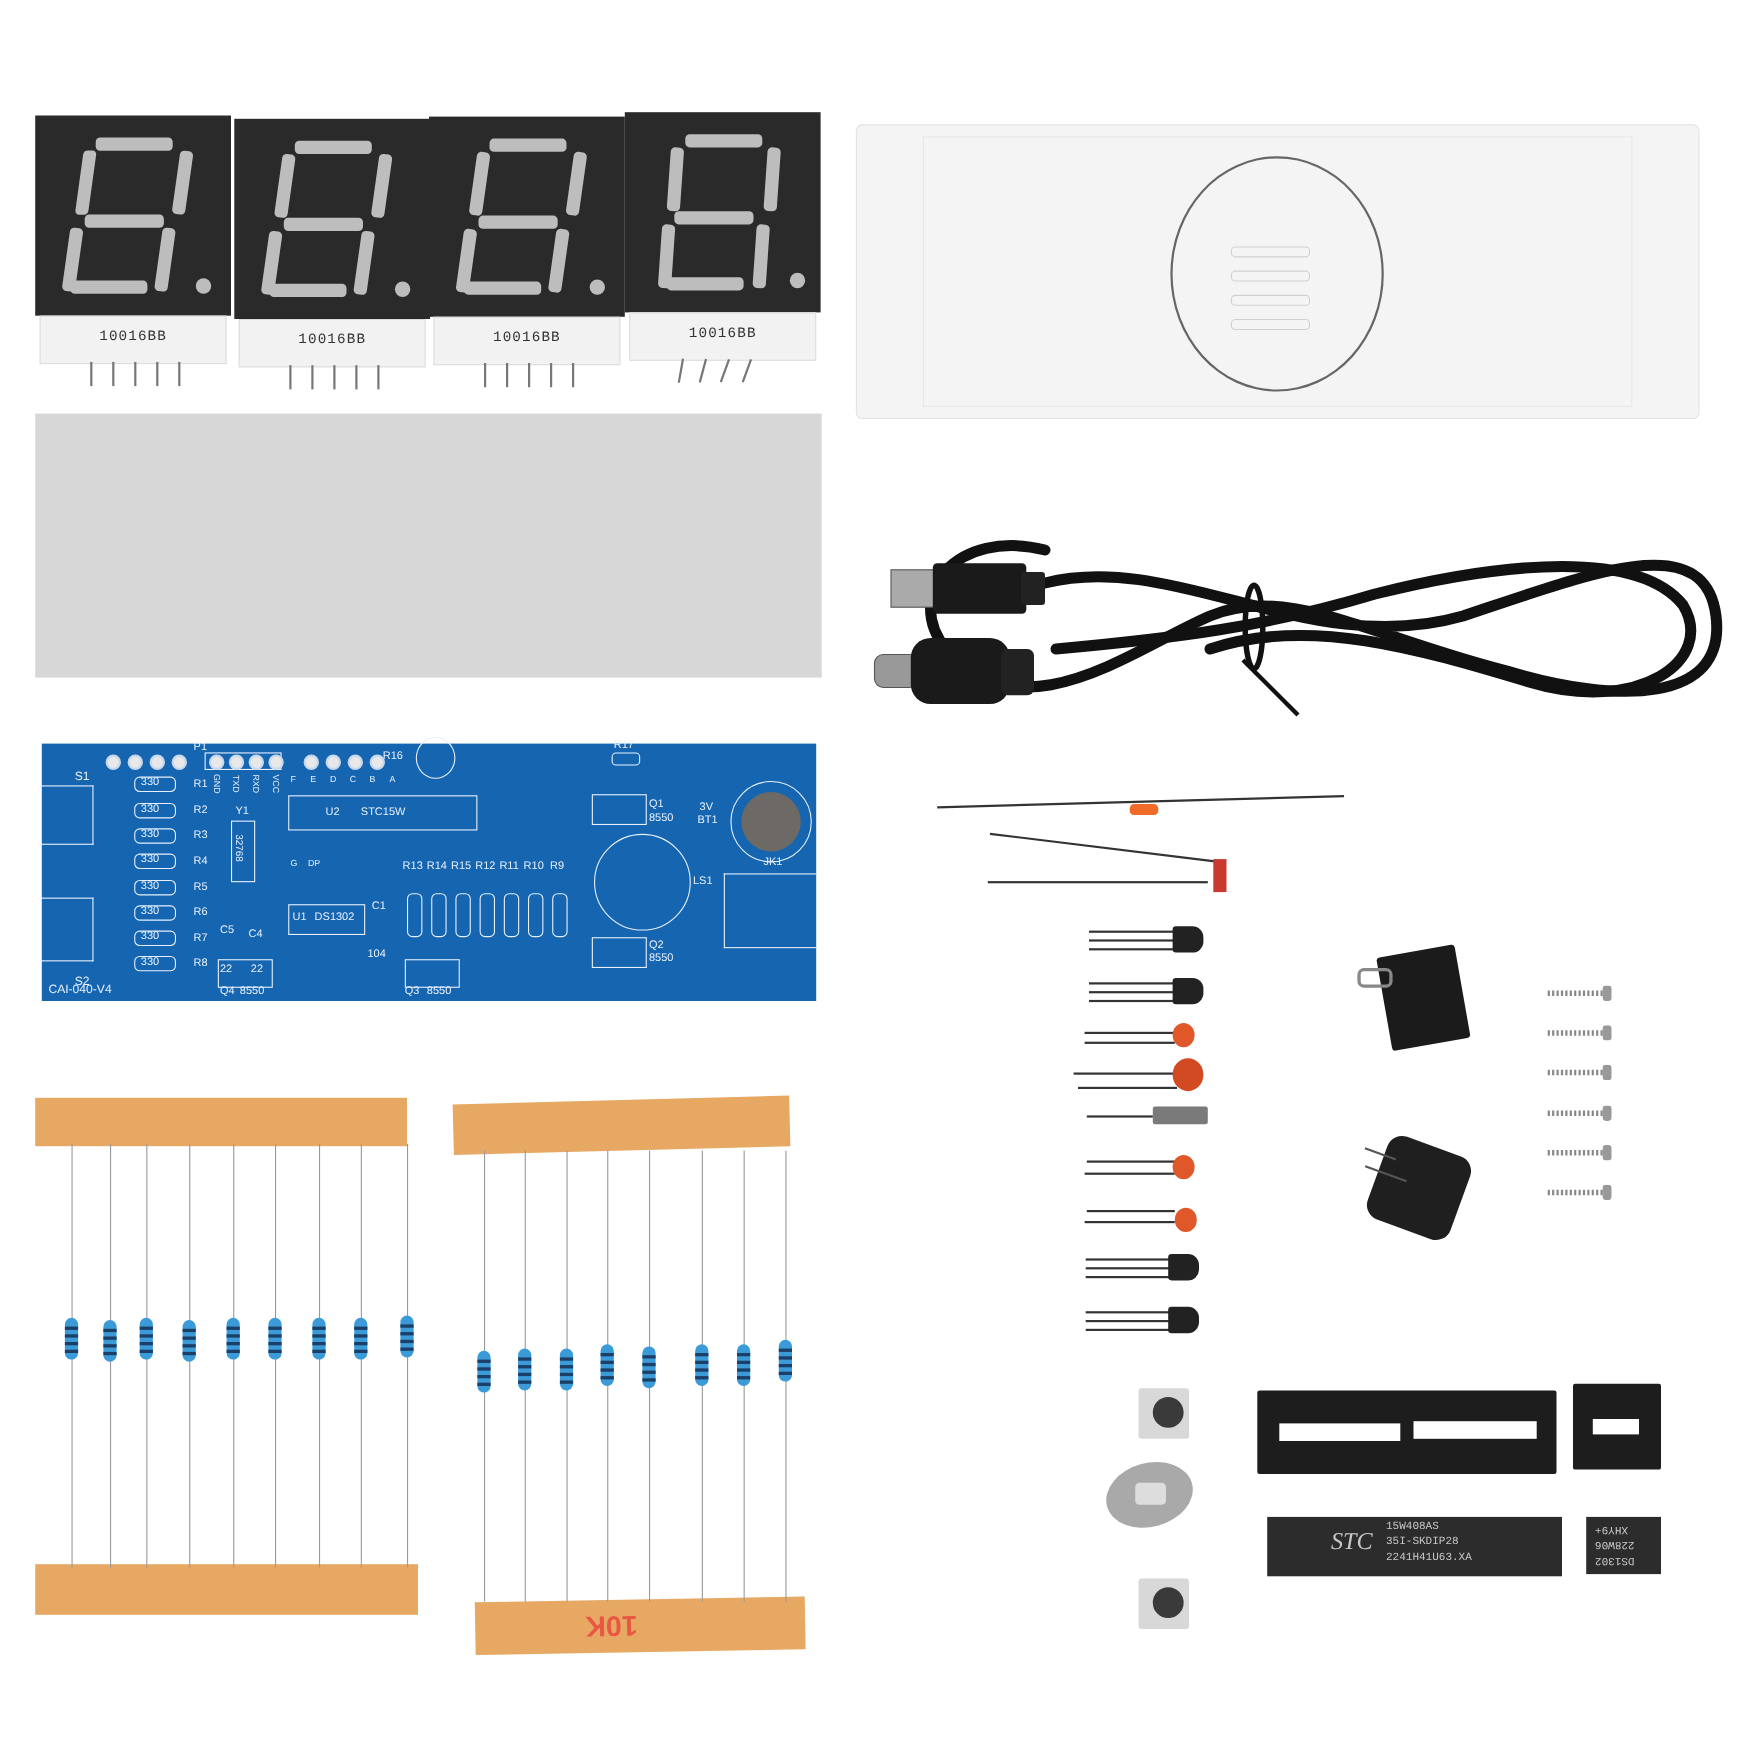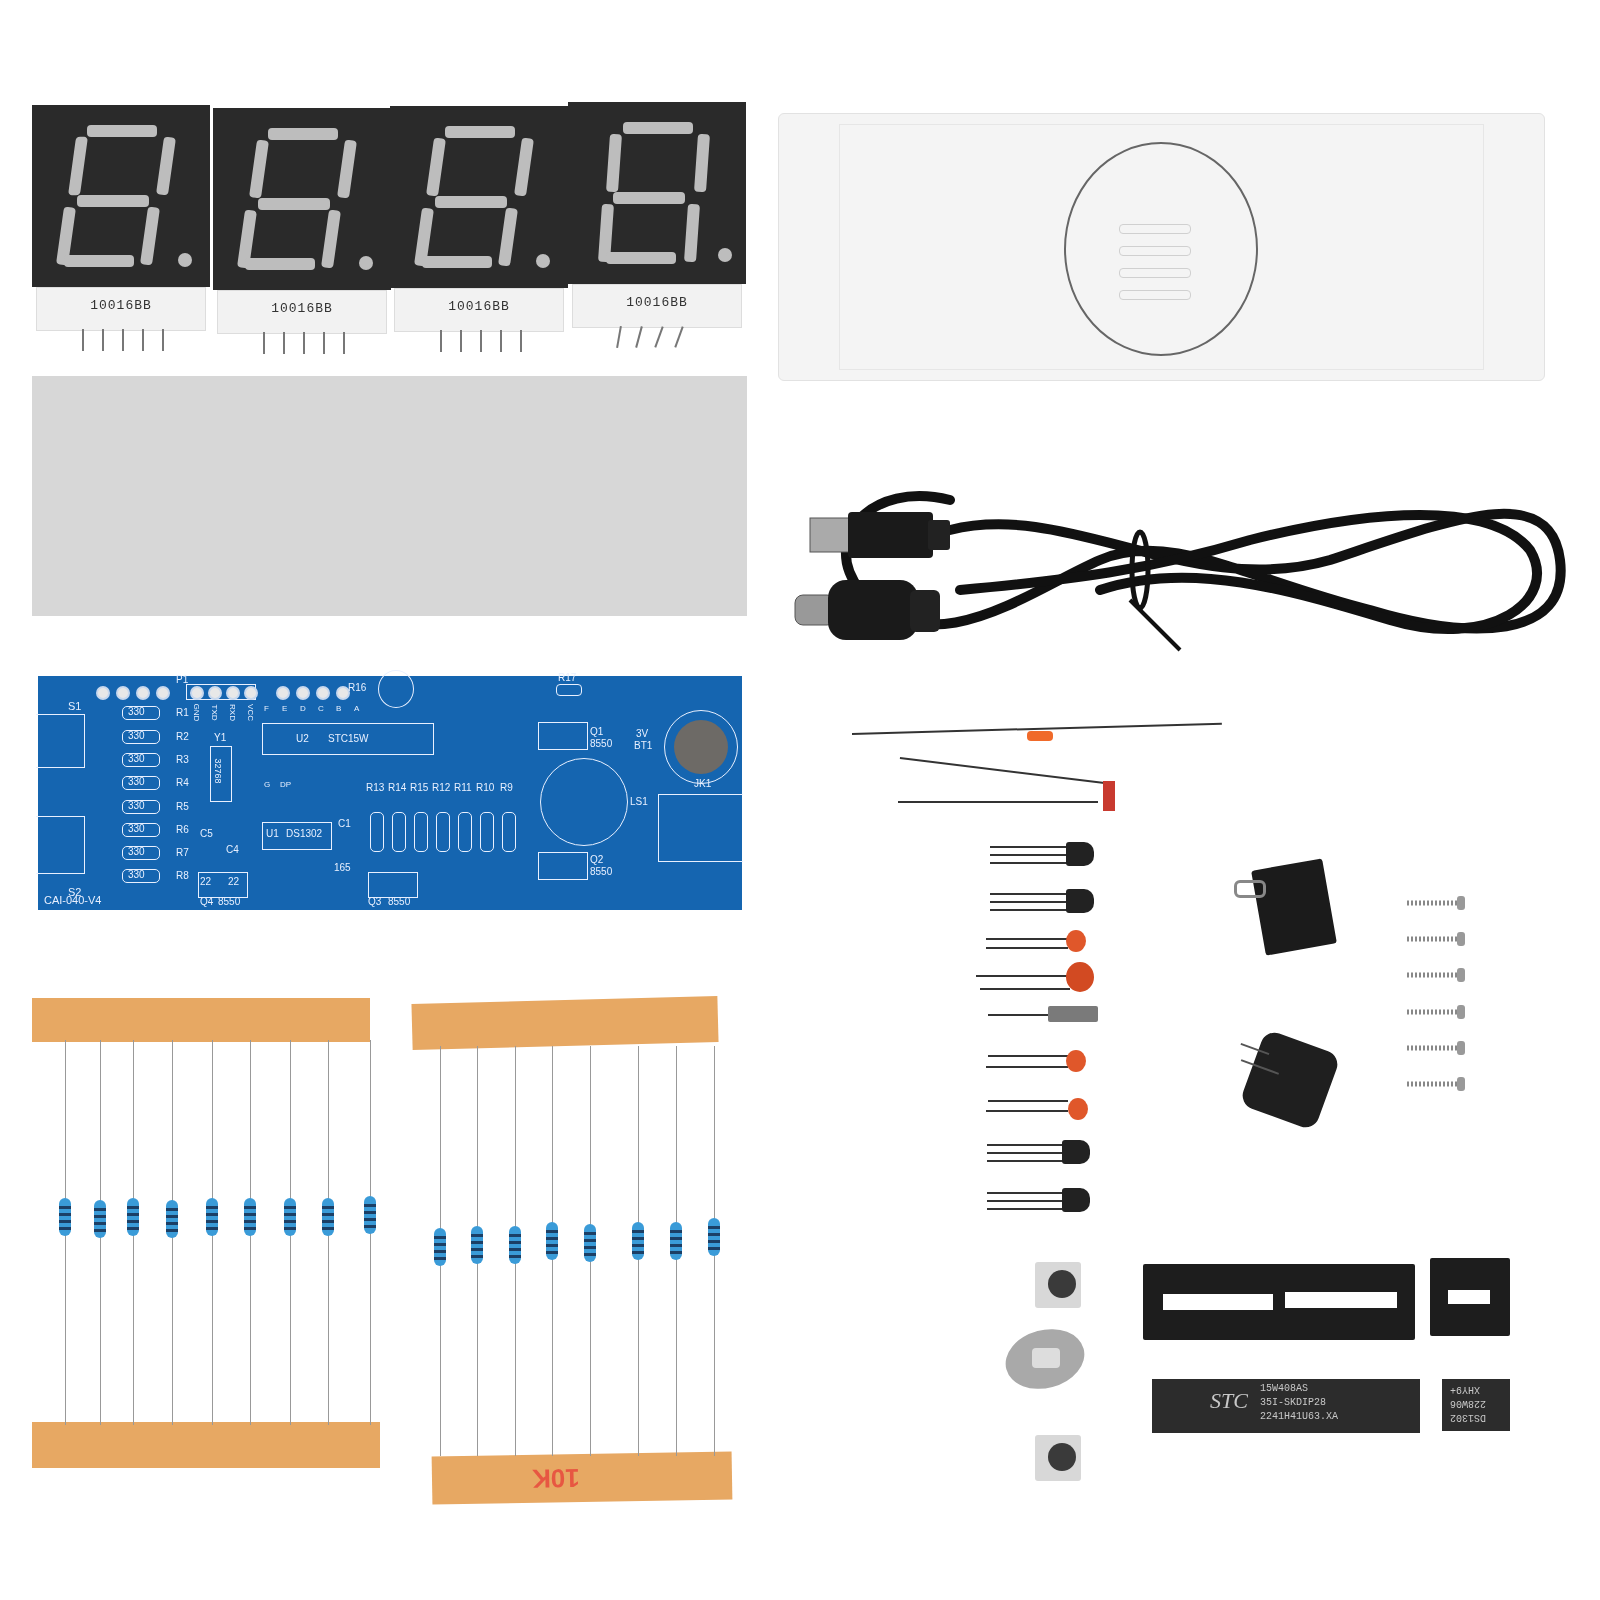--- a/index.html
+++ b/index.html
@@ -210,21 +210,21 @@
       <div class="pcb-text" style="left:138px;top:171px;">R7</div>
     <div class="pcb-outline" style="left:84px;top:193px;width:36px;height:12px;border-radius:5px;"></div>
       <div class="pcb-text" style="left:90px;top:193px;">330</div>
       <div class="pcb-text" style="left:138px;top:194px;">R8</div>
   </div>
 
   <div class="pcb-text" style="left:176px;top:56px;">Y1</div>
   <div class="pcb-outline" style="left:172px;top:70px;width:20px;height:54px;"></div>
   <div class="pcb-text" style="left:167px;top:90px;transform:rotate(90deg);font-size:9px;">32768</div>
 
-  <div class="pcb-text" style="left:162px;top:152px;">C5</div>
+  <div class="pcb-text" style="left:162px;top:164px;">C5</div>
   <div class="pcb-text" style="left:188px;top:168px;">C4</div>
   <div class="pcb-text" style="left:162px;top:200px;">22</div>
   <div class="pcb-text" style="left:190px;top:200px;">22</div>
 
   <div class="pcb-outline" style="left:224px;top:47px;width:170px;height:30px;"></div>
   <div class="pcb-text" style="left:258px;top:57px;">U2</div>
   <div class="pcb-text" style="left:290px;top:57px;">STC15W</div>
   <div class="pcb-text" style="left:226px;top:28px;font-size:8px;">F</div>
   <div class="pcb-text" style="left:244px;top:28px;font-size:8px;">E</div>
   <div class="pcb-text" style="left:262px;top:28px;font-size:8px;">D</div>
@@ -235,21 +235,21 @@
   <div class="pcb-text" style="left:242px;top:104px;font-size:8px;">DP</div>
 
   <div class="pcb-text" style="left:310px;top:6px;">R16</div>
   <div class="pcb-outline" style="left:340px;top:-6px;width:34px;height:36px;border-radius:50%;"></div>
 
   <div class="pcb-outline" style="left:224px;top:146px;width:68px;height:26px;"></div>
   <div class="pcb-text" style="left:228px;top:152px;">U1</div>
   <div class="pcb-text" style="left:248px;top:152px;">DS1302</div>
 
   <div class="pcb-text" style="left:300px;top:142px;">C1</div>
-  <div class="pcb-text" style="left:296px;top:186px;">165</div>
+  <div class="pcb-text" style="left:296px;top:186px;">104</div>
 
   <div>
     <div class="pcb-text" style="left:328px;top:106px;">R13</div>
     <div class="pcb-text" style="left:350px;top:106px;">R14</div>
     <div class="pcb-text" style="left:372px;top:106px;">R15</div>
     <div class="pcb-text" style="left:394px;top:106px;">R12</div>
     <div class="pcb-text" style="left:416px;top:106px;">R11</div>
     <div class="pcb-text" style="left:438px;top:106px;">R10</div>
     <div class="pcb-text" style="left:462px;top:106px;">R9</div>
     <div class="pcb-outline" style="left:332px;top:136px;width:12px;height:38px;border-radius:5px;"></div>

